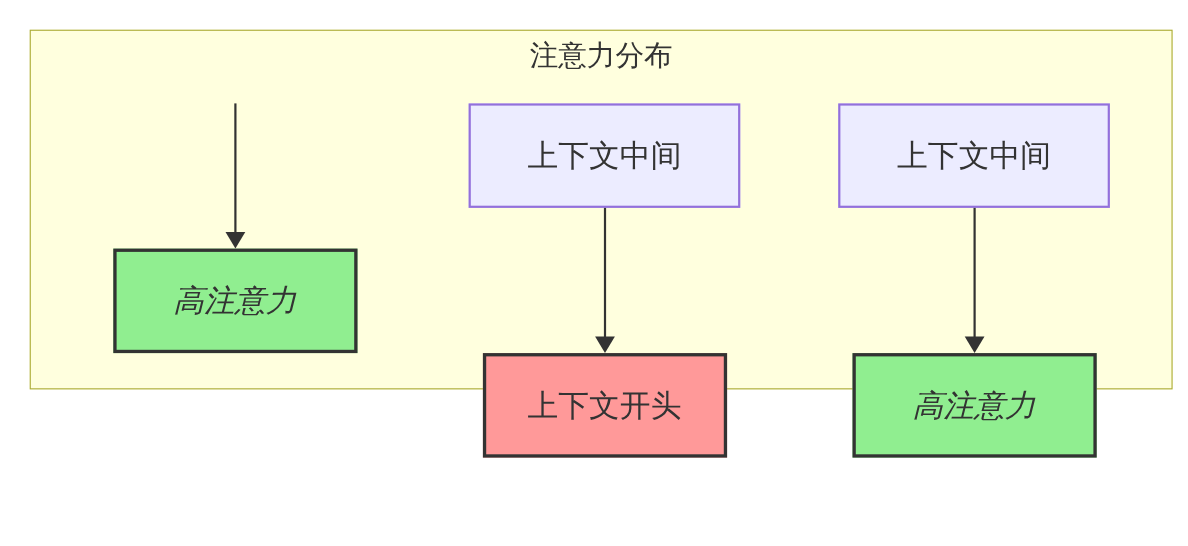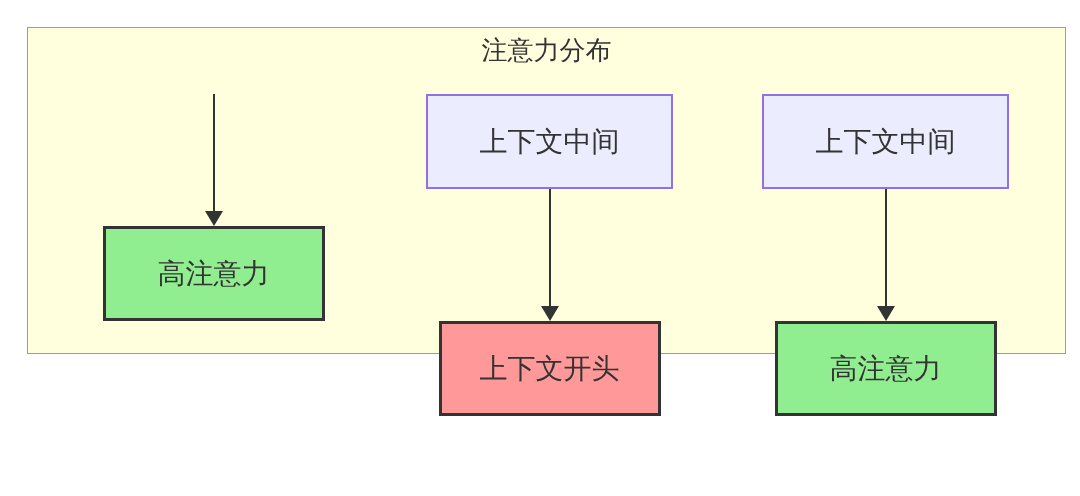--- a/index.html
+++ b/index.html
@@ -85,21 +85,21 @@
     width: 222px;
     height: 95px;
     box-sizing: border-box;
     border: 3px solid #333333;
     display: flex;
     align-items: center;
     justify-content: center;
     font-size: 28px;
     color: #333333;
   }
-  .result-node.high { background: #90EE90; }
+  .result-node.high { background: #90EE90; font-style: italic; }
   .result-node.low  { background: #FF9999; }
 </style>
 </head>
 <body>
 
 <div class="canvas">
   <div class="cluster">
     <div class="cluster-title">注意力分布</div>
 
     <div class="column col-1">

